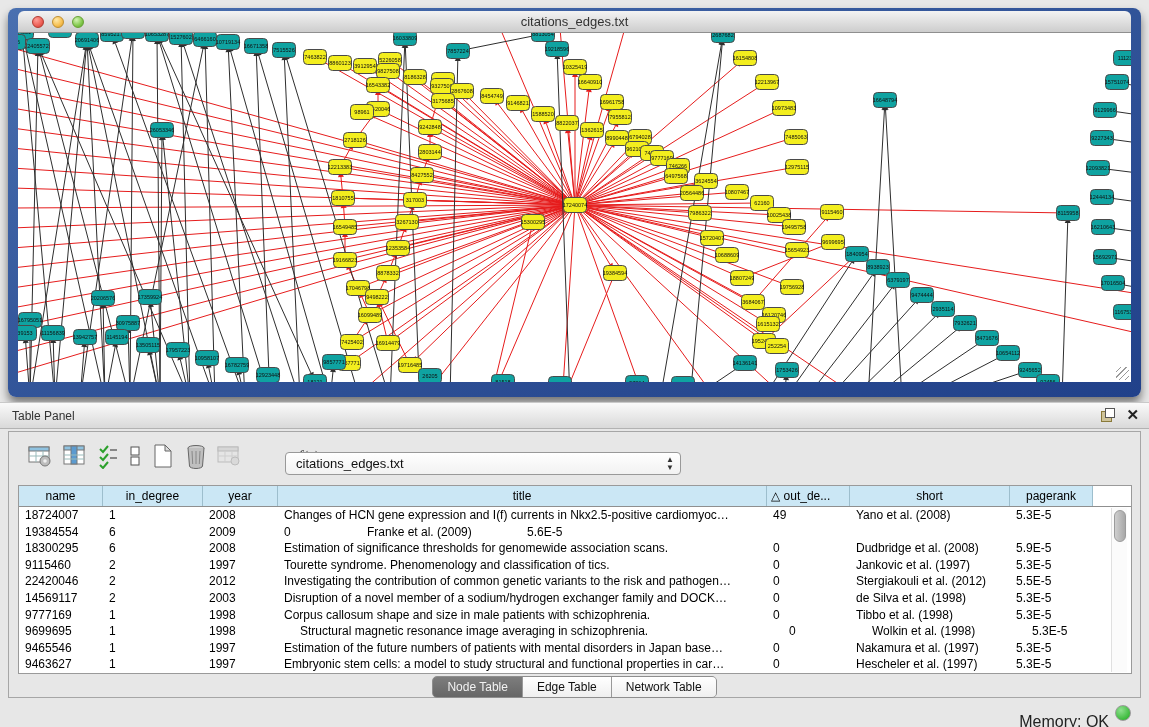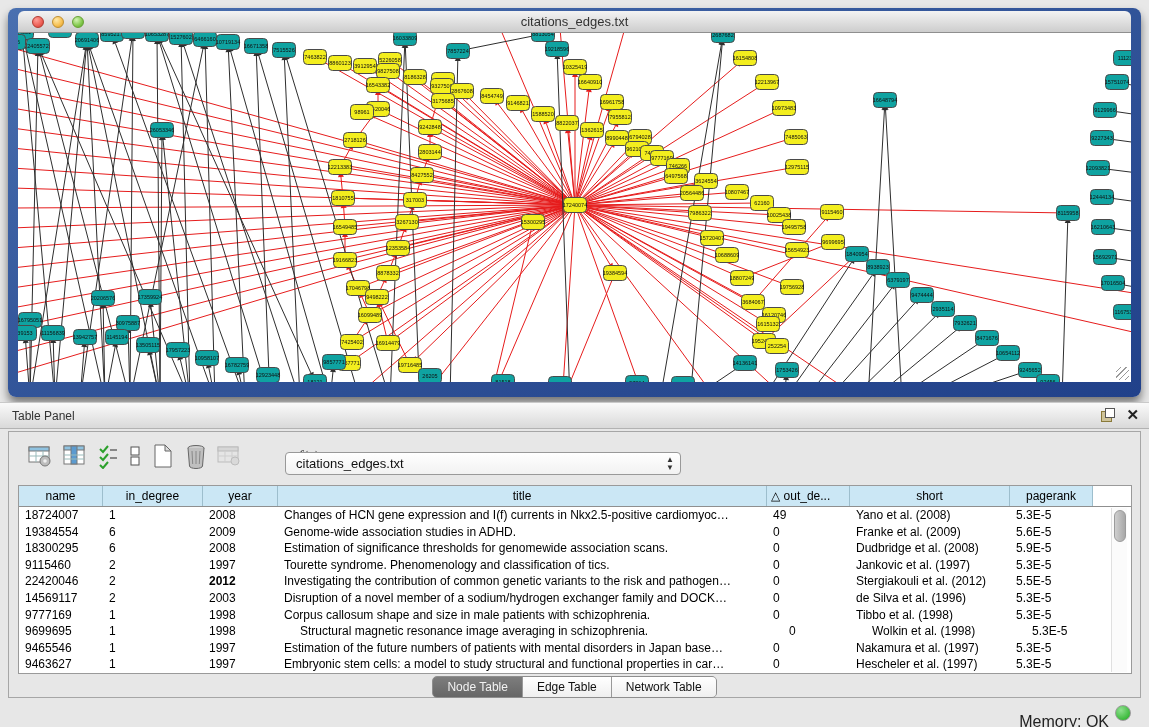--- a/index.html
+++ b/index.html
@@ -1568,21 +1568,20 @@
             <div class="td" style="width: 75px;">2008</div>
             <div class="td" style="width: 489px;">Changes of HCN gene expression and I(f) currents in Nkx2.5-positive cardiomyoc…</div>
             <div class="td" style="width: 83px;">49</div>
             <div class="td" style="width: 160px;">Yano et al. (2008)</div>
             <div class="td" style="width: 83px;">5.3E-5</div>
           </div>
           <div class="tr">
             <div class="td" style="width: 84px;">19384554</div>
             <div class="td" style="width: 100px;">6</div>
             <div class="td" style="width: 75px;">2009</div>
-            <div class="td" style="width: 489px;">Genome-wide association studies in ADHD.</div>
             <div class="td" style="width: 83px;">0</div>
             <div class="td" style="width: 160px;">Franke et al. (2009)</div>
             <div class="td" style="width: 83px;">5.6E-5</div>
           </div>
           <div class="tr">
             <div class="td" style="width: 84px;">18300295</div>
             <div class="td" style="width: 100px;">6</div>
             <div class="td" style="width: 75px;">2008</div>
             <div class="td" style="width: 489px;">Estimation of significance thresholds for genomewide association scans.</div>
             <div class="td" style="width: 83px;">0</div>
@@ -1594,33 +1593,33 @@
             <div class="td" style="width: 100px;">2</div>
             <div class="td" style="width: 75px;">1997</div>
             <div class="td" style="width: 489px;">Tourette syndrome. Phenomenology and classification of tics.</div>
             <div class="td" style="width: 83px;">0</div>
             <div class="td" style="width: 160px;">Jankovic et al. (1997)</div>
             <div class="td" style="width: 83px;">5.3E-5</div>
           </div>
           <div class="tr">
             <div class="td" style="width: 84px;">22420046</div>
             <div class="td" style="width: 100px;">2</div>
-            <div class="td" style="width: 75px; font-weight: bold;">2012</div>
+            <div class="td" style="width: 75px;">2012</div>
             <div class="td" style="width: 489px;">Investigating the contribution of common genetic variants to the risk and pathogen…</div>
             <div class="td" style="width: 83px;">0</div>
             <div class="td" style="width: 160px;">Stergiakouli et al. (2012)</div>
             <div class="td" style="width: 83px;">5.5E-5</div>
           </div>
           <div class="tr">
             <div class="td" style="width: 84px;">14569117</div>
             <div class="td" style="width: 100px;">2</div>
             <div class="td" style="width: 75px;">2003</div>
             <div class="td" style="width: 489px;">Disruption of a novel member of a sodium/hydrogen exchanger family and DOCK…</div>
             <div class="td" style="width: 83px;">0</div>
-            <div class="td" style="width: 160px;">de Silva et al. (1996)</div>
+            <div class="td" style="width: 160px;">de Silva et al. (1998)</div>
             <div class="td" style="width: 83px;">5.3E-5</div>
           </div>
           <div class="tr">
             <div class="td" style="width: 84px;">9777169</div>
             <div class="td" style="width: 100px;">1</div>
             <div class="td" style="width: 75px;">1998</div>
             <div class="td" style="width: 489px;">Corpus callosum shape and size in male patients with schizophrenia.</div>
             <div class="td" style="width: 83px;">0</div>
             <div class="td" style="width: 160px;">Tibbo et al. (1998)</div>
             <div class="td" style="width: 83px;">5.3E-5</div>

